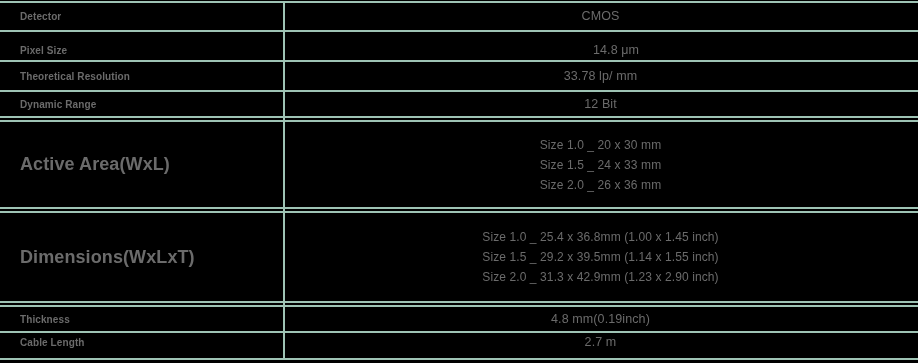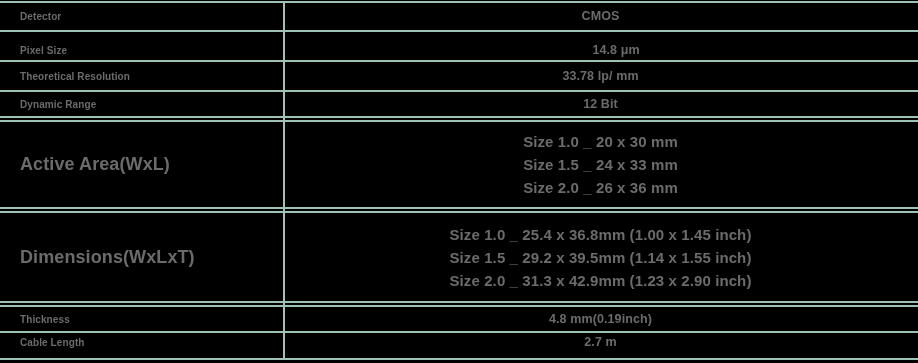--- a/index.html
+++ b/index.html
@@ -60,35 +60,35 @@
     letter-spacing: 0.1px;
     text-align: left;
     white-space: nowrap;
   }
 
   .cell-value {
     width: 635px;
     box-sizing: border-box;
     color: #6b6b6b;
     font-size: 12.5px;
-    font-weight: bold;
+    font-weight: normal;
     text-align: center;
     letter-spacing: 0.1px;
     white-space: nowrap;
   }
 
   .cell-value .vline {
     display: block;
     line-height: 1.0;
     margin: 0;
     padding: 4px 0;
   }
 
   .row.tall .cell-label { font-size: 18px; }
-  .row.tall .cell-value { font-size: 15px; }
+  .row.tall .cell-value { font-size: 12px; }
 </style>
 </head>
 <body>
 
 <div class="spec-table">
 
   <div class="rule" style="top:1px;"></div>
   <div class="rule" style="top:30px;"></div>
   <div class="rule" style="top:60px;"></div>
   <div class="rule" style="top:90px;"></div>

